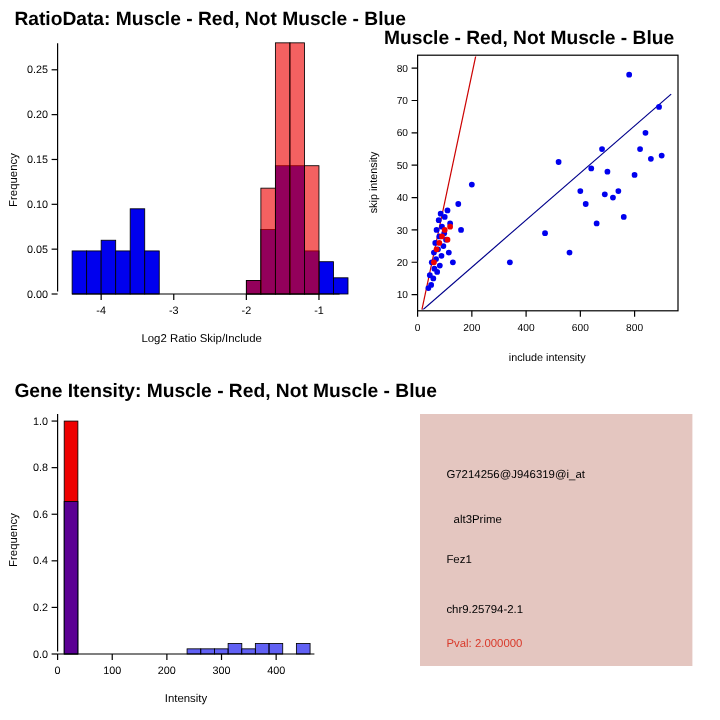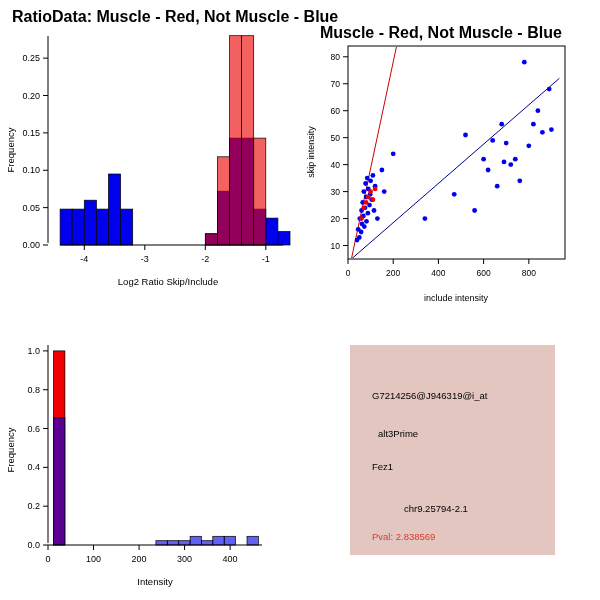--- a/index.html
+++ b/index.html
@@ -174,20 +174,21 @@
         <text x="183.625" y="260" font-size="8.5" text-anchor="middle">600</text>
         <line x1="228.83333333333334" y1="243" x2="228.83333333333334" y2="248" stroke="#000" stroke-width="1"></line>
         <text x="228.83333333333334" y="260" font-size="8.5" text-anchor="middle">800</text>
       </g>
     <text x="14" y="136" font-size="9" text-anchor="middle" transform="rotate(-90 14 136)" id="s1ylab">skip intensity</text>
     <text x="156" y="285" font-size="9" text-anchor="middle" id="s1xlab">include intensity</text>
   </svg>
 </div>
 
 <div class="panel" style="left:0px;top:300px;width:300px;height:300px;">
+  <div class="ptitle" style="position:absolute;left:12px;top:18px;">Gene Itensity: Muscle - Red, Not Muscle - Blue</div>
   <svg width="300" height="300">
 
     <g id="hist2bars">
         <rect x="53.5" y="50.9" width="11.4" height="194.1" fill="#ee0000" fill-opacity="1" stroke="#000" stroke-width="0.7"></rect>
         <rect x="53.5" y="117.9" width="11.4" height="127.1" fill="#0000ee" fill-opacity="0.62" stroke="#000" stroke-width="0.7"></rect>
         <rect x="155.9" y="240.7" width="11.4" height="4.3" fill="#0000ee" fill-opacity="0.62" stroke="#000" stroke-width="0.7"></rect>
         <rect x="167.3" y="240.7" width="11.4" height="4.3" fill="#0000ee" fill-opacity="0.62" stroke="#000" stroke-width="0.7"></rect>
         <rect x="178.7" y="240.7" width="11.4" height="4.3" fill="#0000ee" fill-opacity="0.62" stroke="#000" stroke-width="0.7"></rect>
         <rect x="190.1" y="236.3" width="11.4" height="8.7" fill="#0000ee" fill-opacity="0.62" stroke="#000" stroke-width="0.7"></rect>
         <rect x="201.4" y="240.7" width="11.4" height="4.3" fill="#0000ee" fill-opacity="0.62" stroke="#000" stroke-width="0.7"></rect>
@@ -221,19 +222,19 @@
         <line x1="184.59574468085108" y1="245" x2="184.59574468085108" y2="250" stroke="#000" stroke-width="1"></line>
         <text x="184.59574468085108" y="262" font-size="9" text-anchor="middle">300</text>
         <line x1="230.12765957446808" y1="245" x2="230.12765957446808" y2="250" stroke="#000" stroke-width="1"></line>
         <text x="230.12765957446808" y="262" font-size="9" text-anchor="middle">400</text>
       </g>
     <text x="14" y="150" font-size="9.5" text-anchor="middle" transform="rotate(-90 14 150)" id="h2ylab">Frequency</text>
     <text x="155" y="285" font-size="9.5" text-anchor="middle" id="h2xlab">Intensity</text>
   </svg>
 </div>
 
-<div class="infobox" id="infobox" style="left: 350px; top: 345px; width: 205px; height: 210px; background: rgb(228, 198, 192);">
+<div class="infobox" id="infobox" style="left: 350px; top: 345px; width: 227px; height: 210px; background: rgb(228, 198, 192);">
   <div class="infoline" style="left:22px;top:45px;">G7214256@J946319@i_at</div>
   <div class="infoline" style="left:28px;top:83px;">alt3Prime</div>
   <div class="infoline" style="left:22px;top:116px;">Fez1</div>
-  <div class="infoline" style="left:22px;top:158px;margin-left:32px;">chr9.25794-2.1</div>
-  <div class="infoline pval" style="left:22px;top:186px;">Pval: 2.838569</div>
+  <div class="infoline" style="left:22px;top:158px;">chr9.25794-2.1</div>
+  <div class="infoline pval" style="left:22px;top:186px;">Pval: 2.000000</div>
 </div>
 
 </body></html>

